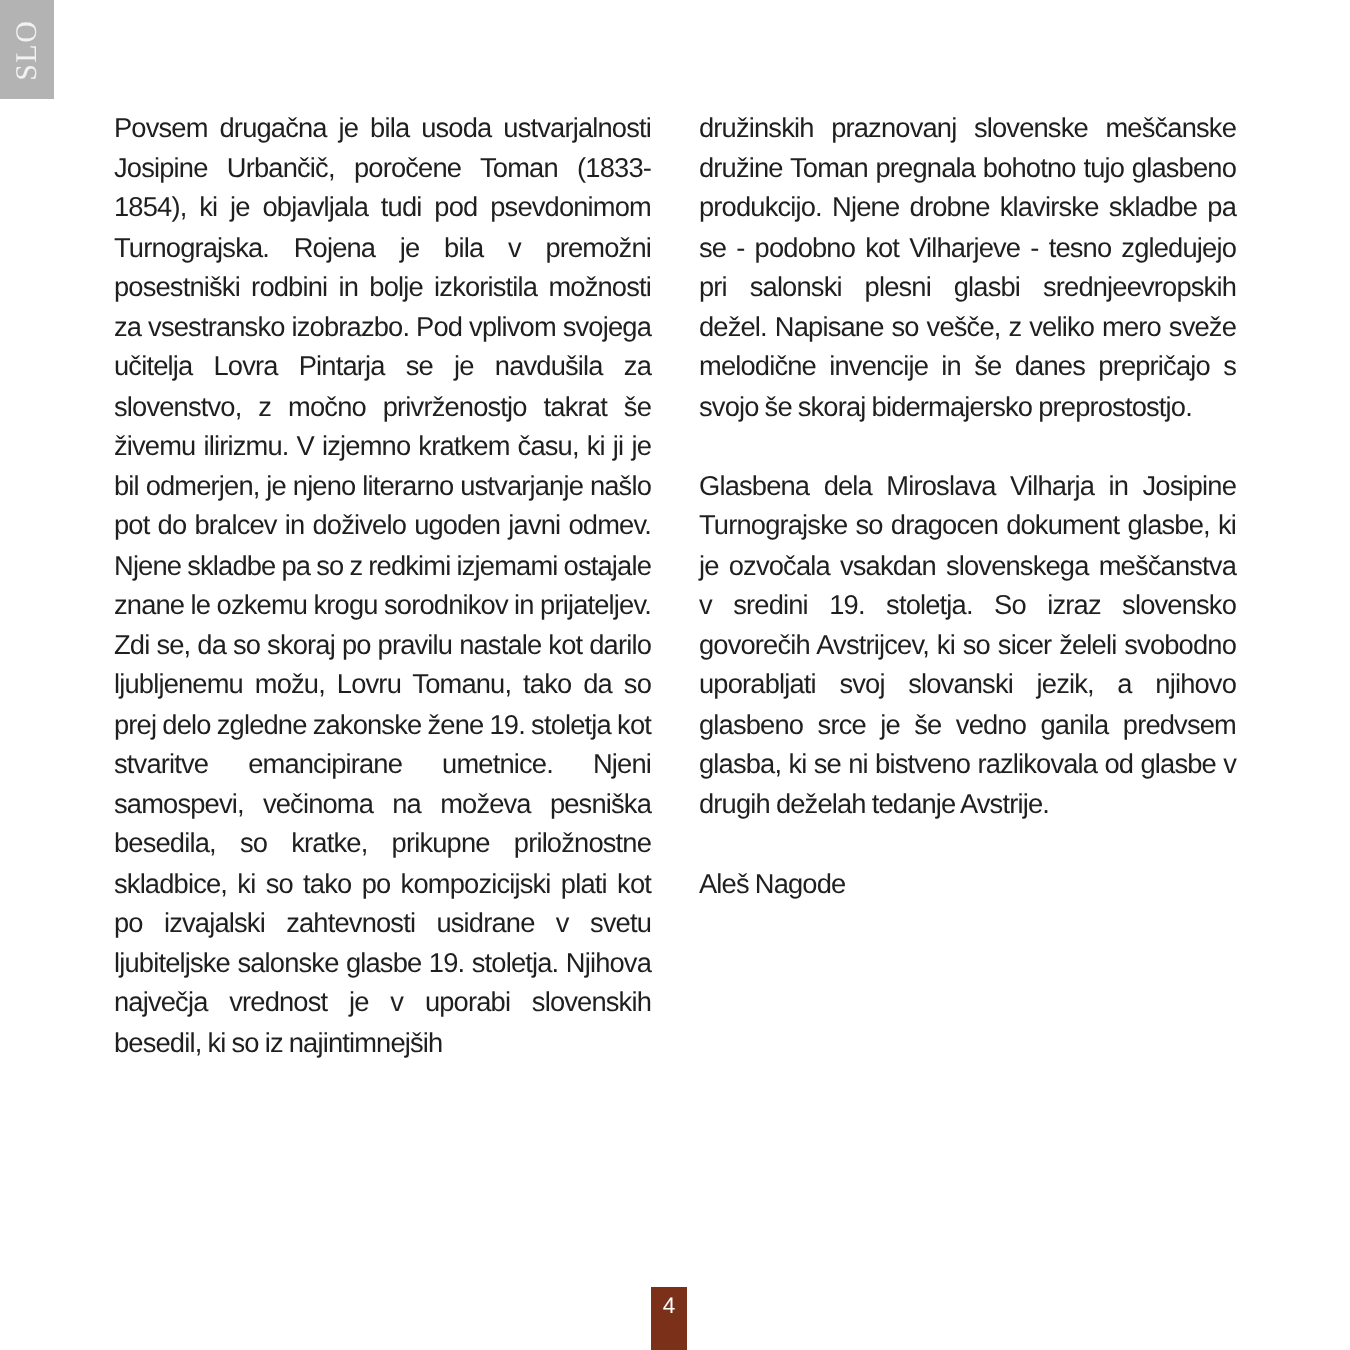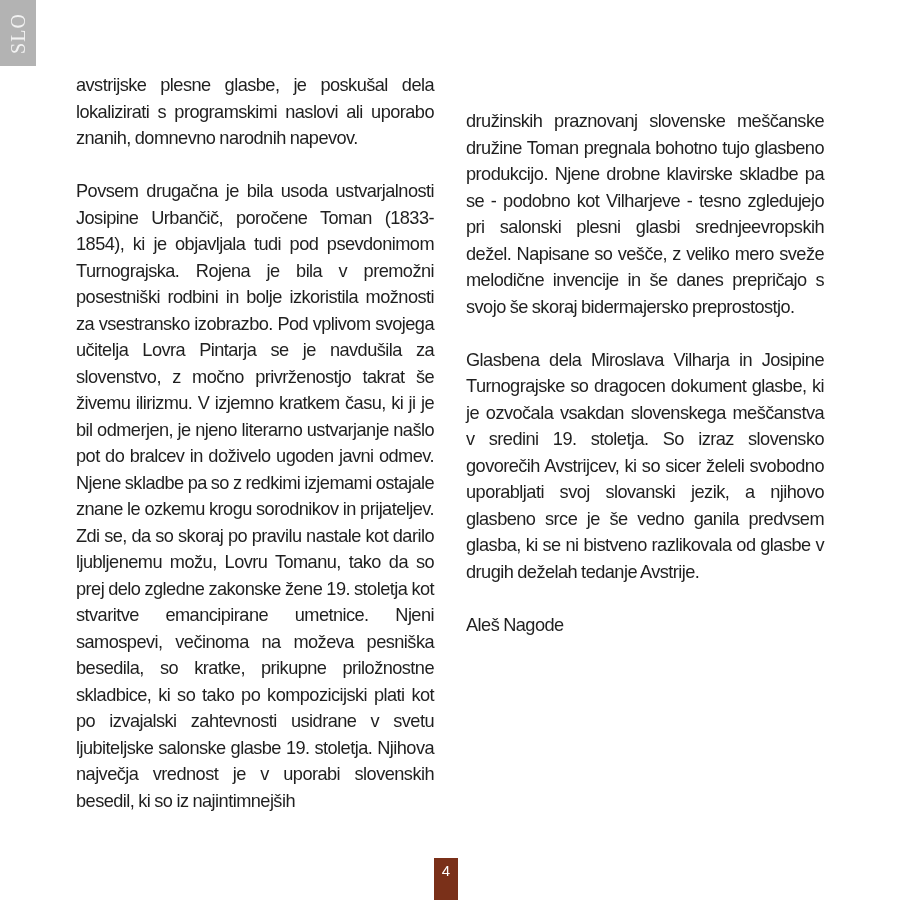--- a/index.html
+++ b/index.html
@@ -16,38 +16,37 @@
       font-size: 20px; letter-spacing: 1px; transform: rotate(-90deg); display: inline-block;
       white-space: nowrap;
     }
     .column {
       position: absolute; top: 72px; width: 358px;
       font-size: 18.2px; line-height: 26.5px; color: #1f1f1f;
       text-align: justify; font-stretch: condensed;
       letter-spacing: -0.55px; word-spacing: -0.5px;
     }
     .col-left { left: 76px; }
-    .col-right { left: 466px; margin-top: 36px; }
+    .col-right { left: 466px; }
     .column p { margin: 0 0 26.5px 0; }
     .author { margin: 0; }
     .page-num {
       position: absolute; left: 434px; top: 858px; width: 24px; height: 42px;
       background: #7a3019; color: #ffffff; font-size: 15px;
       display: flex; align-items: flex-start; justify-content: center; padding-top: 4px; box-sizing: border-box;
     }
   </style>
 </head>
 <body>
 
 <div class="lang-tab">
   <span>SLO</span>
 </div>
 
 <div class="column col-left">
-  <p>avstrijske plesne glasbe, je poskušal dela lokalizirati s programskimi naslovi ali uporabo znanih, domnevno narodnih napevov.</p>
   <p>Povsem drugačna je bila usoda ustvarjalnosti Josipine Urbančič, poročene Toman (1833-1854), ki je objavljala tudi pod psevdonimom Turnograjska. Rojena je bila v premožni posestniški rodbini in bolje izkoristila možnosti za vsestransko izobrazbo. Pod vplivom svojega učitelja Lovra Pintarja se je navdušila za slovenstvo, z močno privrženostjo takrat še živemu ilirizmu. V izjemno kratkem času, ki ji je bil odmerjen, je njeno literarno ustvarjanje našlo pot do bralcev in doživelo ugoden javni odmev. Njene skladbe pa so z redkimi izjemami ostajale znane le ozkemu krogu sorodnikov in prijateljev. Zdi se, da so skoraj po pravilu nastale kot darilo ljubljenemu možu, Lovru Tomanu, tako da so prej delo zgledne zakonske žene 19. stoletja kot stvaritve emancipirane umetnice. Njeni samospevi, večinoma na moževa pesniška besedila, so kratke, prikupne priložnostne skladbice, ki so tako po kompozicijski plati kot po izvajalski zahtevnosti usidrane v svetu ljubiteljske salonske glasbe 19. stoletja. Njihova največja vrednost je v uporabi slovenskih besedil, ki so iz najintimnejših</p>
 </div>
 
 <div class="column col-right">
   <p>družinskih praznovanj slovenske meščanske družine Toman pregnala bohotno tujo glasbeno produkcijo. Njene drobne klavirske skladbe pa se - podobno kot Vilharjeve - tesno zgledujejo pri salonski plesni glasbi srednjeevropskih dežel. Napisane so vešče, z veliko mero sveže melodične invencije in še danes prepričajo s svojo še skoraj bidermajersko preprostostjo.</p>
   <p>Glasbena dela Miroslava Vilharja in Josipine Turnograjske so dragocen dokument glasbe, ki je ozvočala vsakdan slovenskega meščanstva v sredini 19. stoletja. So izraz slovensko govorečih Avstrijcev, ki so sicer želeli svobodno uporabljati svoj slovanski jezik, a njihovo glasbeno srce je še vedno ganila predvsem glasba, ki se ni bistveno razlikovala od glasbe v drugih deželah tedanje Avstrije.</p>
   <p class="author">Aleš Nagode</p>
 </div>
 
 <div class="page-num">

